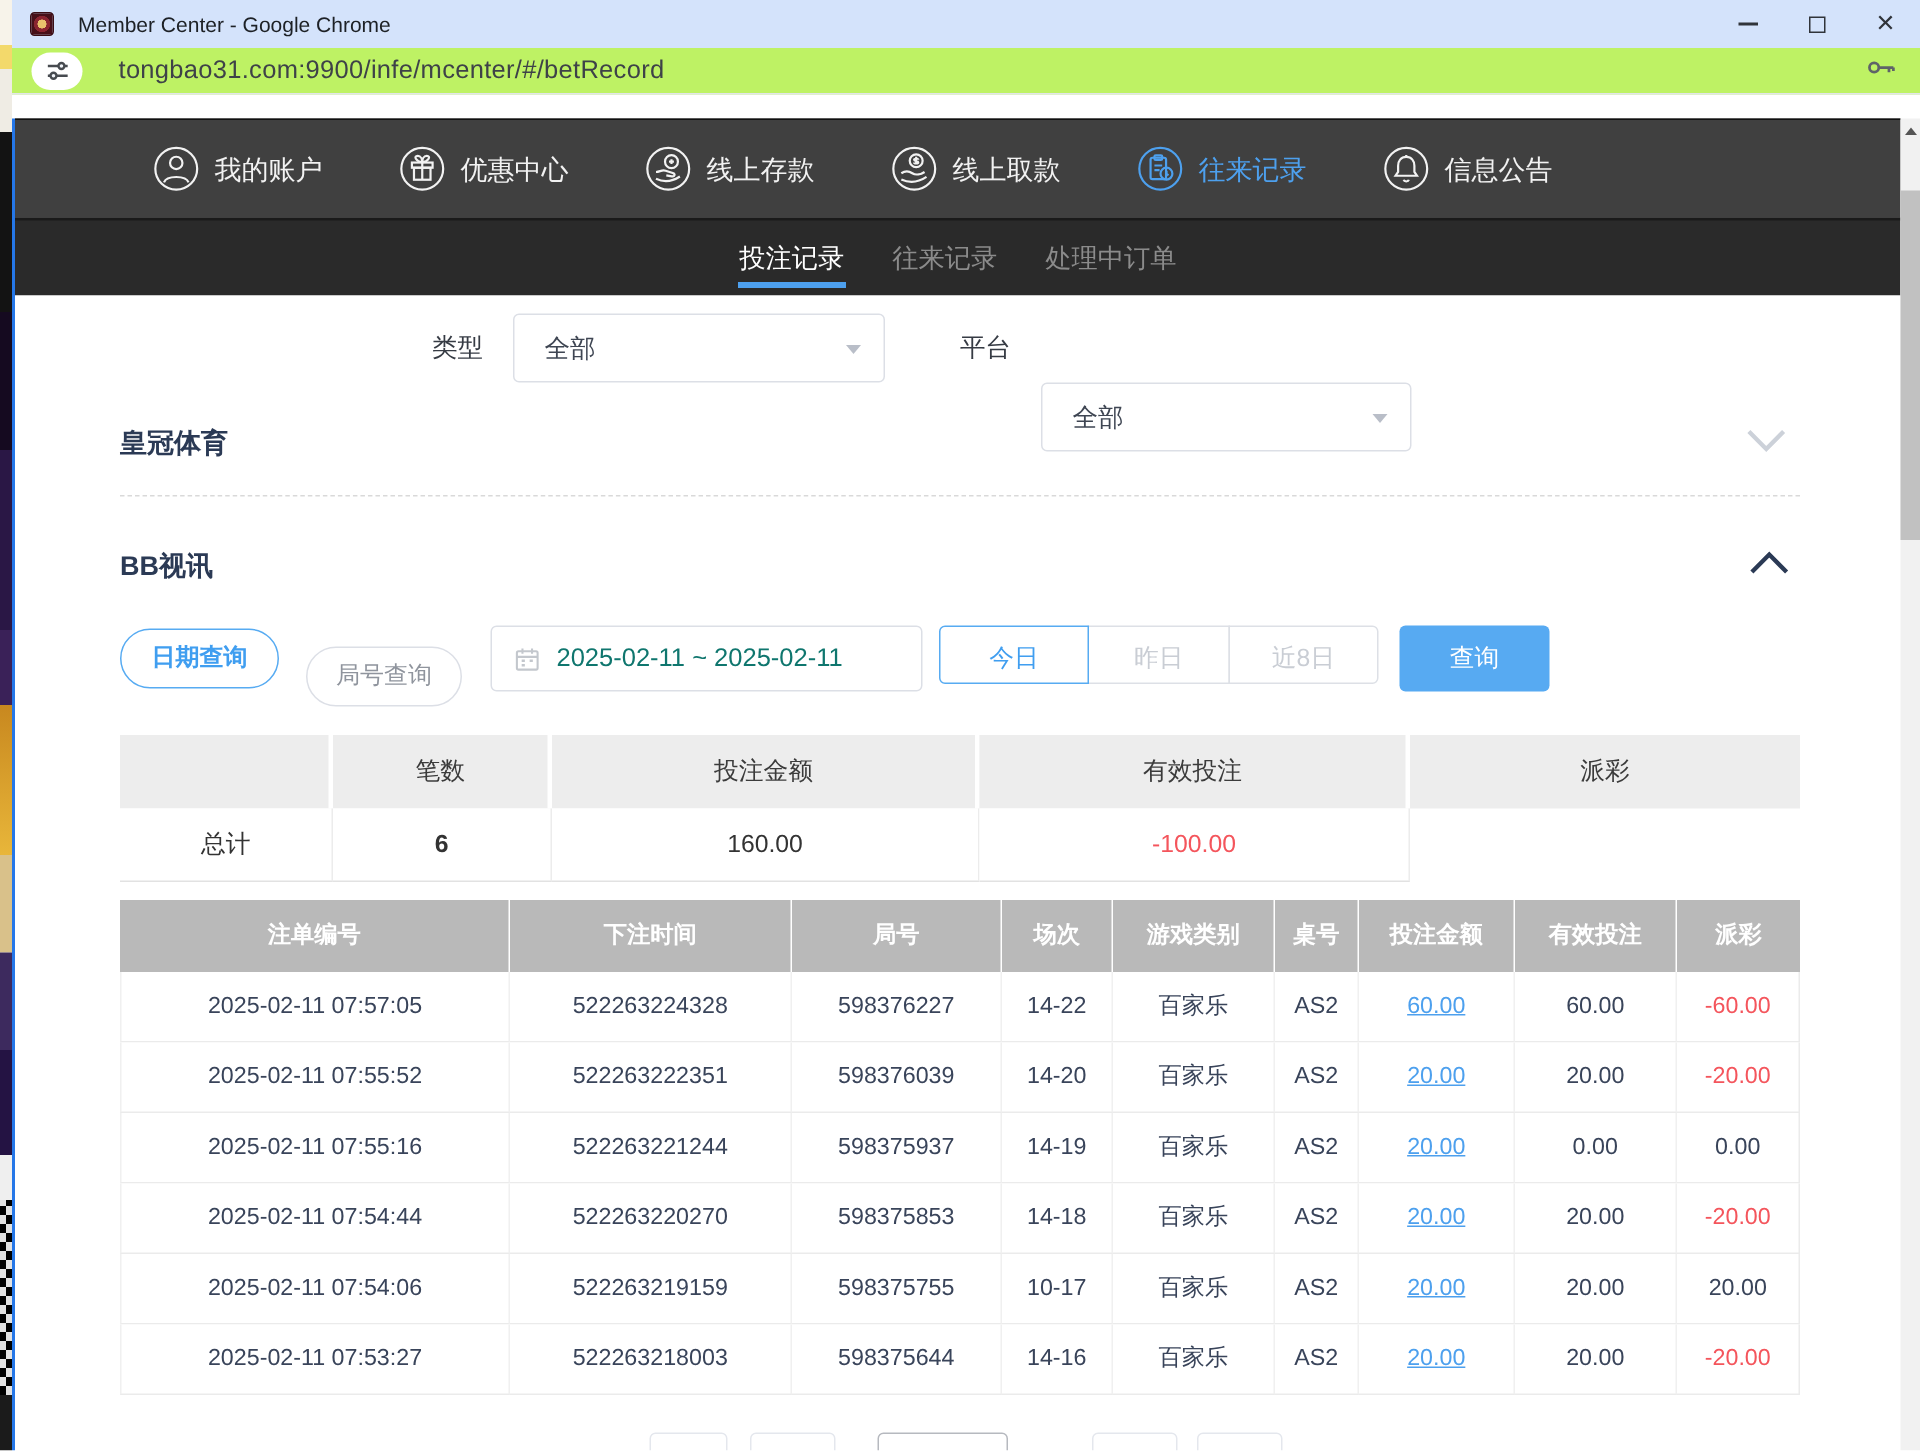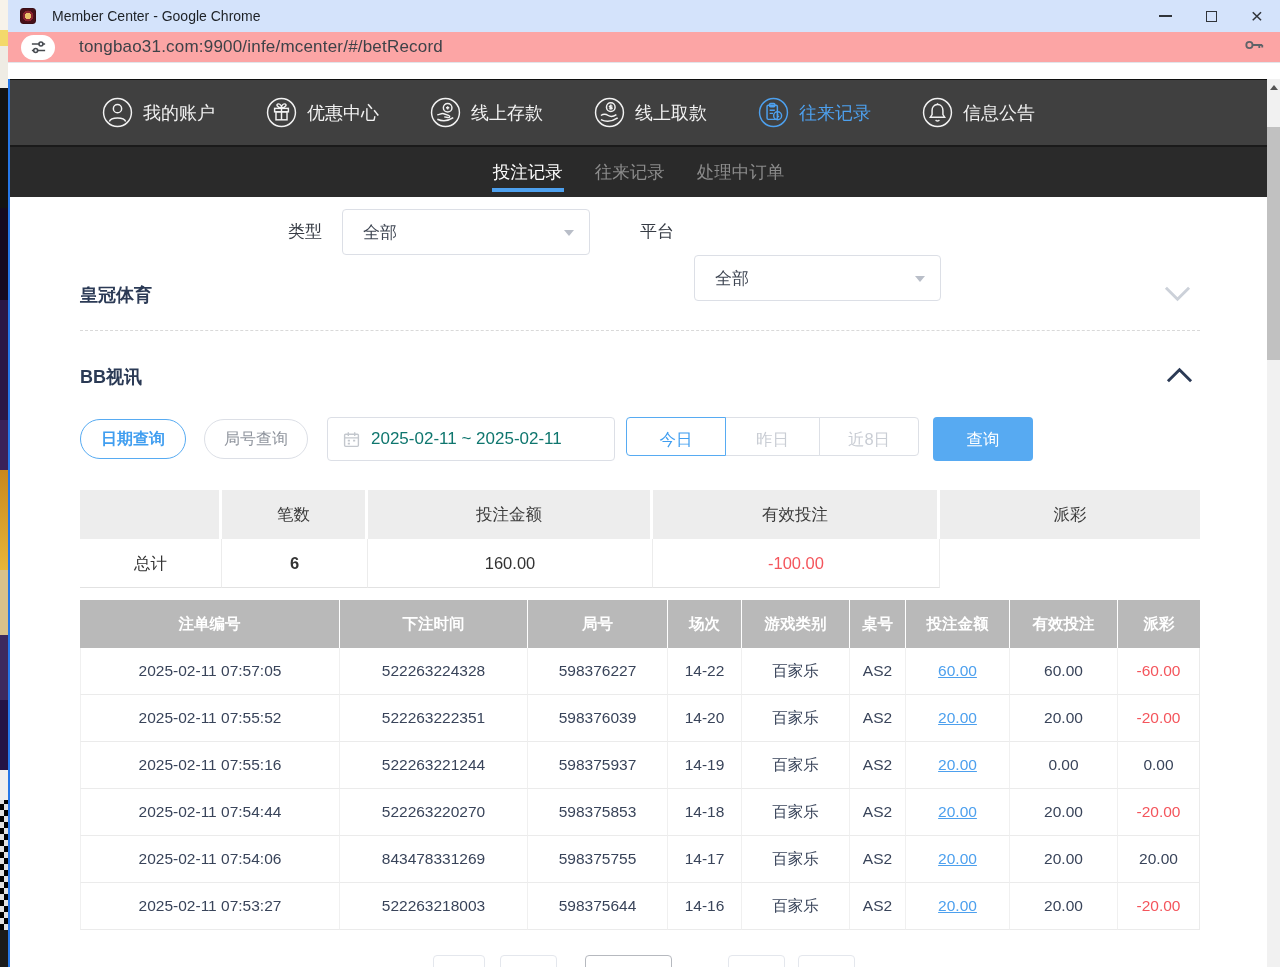--- a/index.html
+++ b/index.html
@@ -18,21 +18,21 @@
   .favicon { width:16px; height:16px; border-radius:3px;
     background:radial-gradient(circle at 50% 50%, #e9c26c 0 30%, #8a2430 31% 55%, #471019 56%);
     border:1px solid #3a0d14; }
   .win-title { margin-left:16px; font-size:14px; color:#1d2126; }
   .win-controls { margin-left:auto; display:flex; height:32px; }
   .wc { width:46px; display:flex; align-items:center; justify-content:center; }
   .glyph-min { width:13px; height:2px; background:#30343a; }
   .glyph-max { width:11px; height:11px; border:1.6px solid #30343a; }
   .glyph-close { font-size:21px; color:#30343a; line-height:1; margin-top:-2px; }
 
-  .urlbar { height:31px; background:#fca5a5; display:flex; align-items:center; border-bottom:1px solid #e2e5ea;text-align:right; }
+  .urlbar { height:31px; background:#bef264; display:flex; align-items:center; border-bottom:1px solid #e2e5ea;text-align:right; }
   .site-pill { margin-left:13px; width:34px; height:25px; border-radius:13px; background:#fff;
     display:flex; align-items:center; justify-content:center; }
   .url-text { margin-left:24px; font-size:17px; color:#3e4248; letter-spacing:.2px; }
   .key-wrap { margin-left:auto; margin-right:15px; }
 
   
   .page { position:absolute; top:79px; left:0; right:0; bottom:0; background:#fff;
     border-left:2px solid #2577e8; }
 
   
@@ -259,21 +259,21 @@
         <path d="M2 2l12 12L26 2" fill="none" stroke="#ccd1d9" stroke-width="3"></path>
       </svg>
       <div class="abs divider" style="left:70px;top:133px;width:1120px"></div>
 
       <div class="abs section-title" style="left:70px;top:168px">BB视讯</div>
       <svg class="abs" style="left:1156px;top:170px" width="27" height="17" viewBox="0 0 28 16">
         <path d="M2 14L14 2l12 12" fill="none" stroke="#2b3a55" stroke-width="3"></path>
       </svg>
 
       <div class="abs pill primary" style="left:70px;top:222px;width:106px">日期查询</div>
-      <div class="abs pill" style="left:194px;top:222px;width:104px">局号查询</div>
+      <div class="abs pill" style="left:194px;top:234px;width:104px">局号查询</div>
       <div class="abs date-input" style="left:317px;top:220px;width:288px">
         <svg width="17" height="17" viewBox="0 0 16 16" fill="none" stroke="#c3c7cd" stroke-width="1.3">
           <rect x="1.5" y="3" width="13" height="11.5" rx="1"></rect>
           <path d="M1.5 6.5h13M5 1.2v3.4M11 1.2v3.4"></path>
           <path d="M4.5 9h2M9.5 9h2M4.5 11.8h2" stroke-width="1.6"></path>
         </svg>
         <span class="dtext">2025-02-11 ~ 2025-02-11</span>
       </div>
       <div class="abs btn-group" style="left:616px;top:220px">
         <div class="gbtn first">今日</div>
@@ -339,23 +339,23 @@
         <div class="td">522263220270</div>
         <div class="td">598375853</div>
         <div class="td">14-18</div>
         <div class="td">百家乐</div>
         <div class="td">AS2</div>
         <div class="td link">20.00</div>
         <div class="td">20.00</div>
         <div class="td lastcol js-payout neg">-20.00</div>
 
         <div class="td first">2025-02-11 07:54:06</div>
-        <div class="td">843478331269</div>
+        <div class="td">522263219159</div>
         <div class="td">598375755</div>
-        <div class="td">14-17</div>
+        <div class="td">10-17</div>
         <div class="td">百家乐</div>
         <div class="td">AS2</div>
         <div class="td link">20.00</div>
         <div class="td">20.00</div>
         <div class="td lastcol js-payout">20.00</div>
 
         <div class="td first">2025-02-11 07:53:27</div>
         <div class="td">522263218003</div>
         <div class="td">598375644</div>
         <div class="td">14-16</div>

